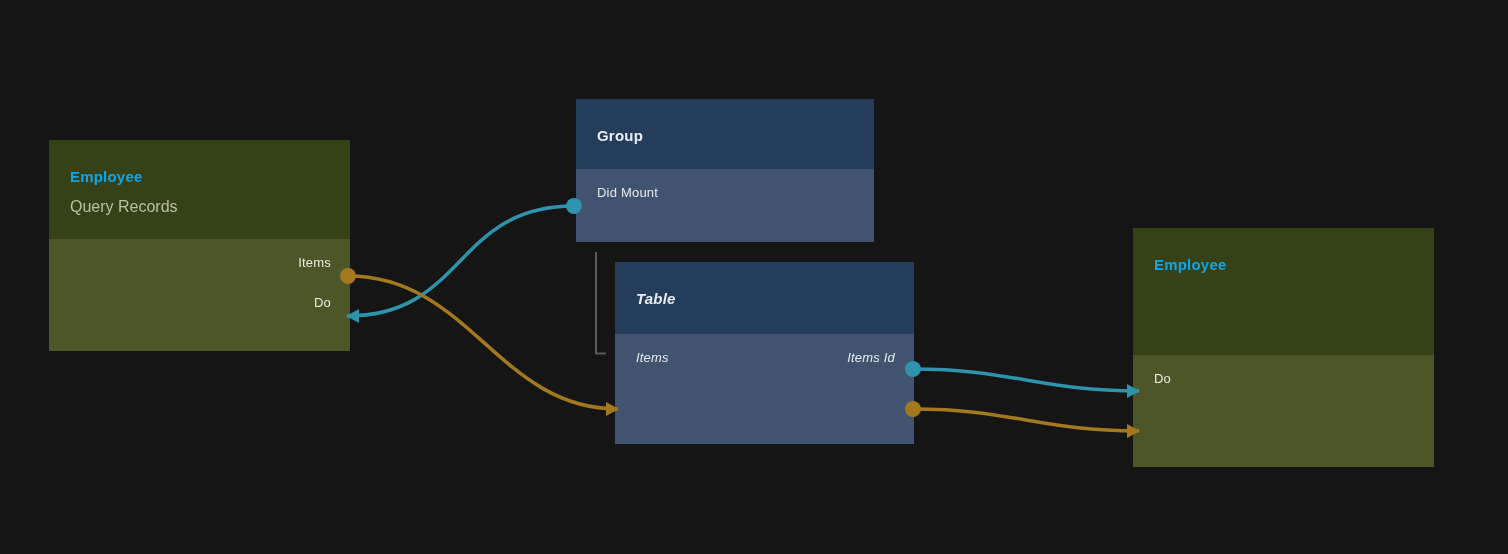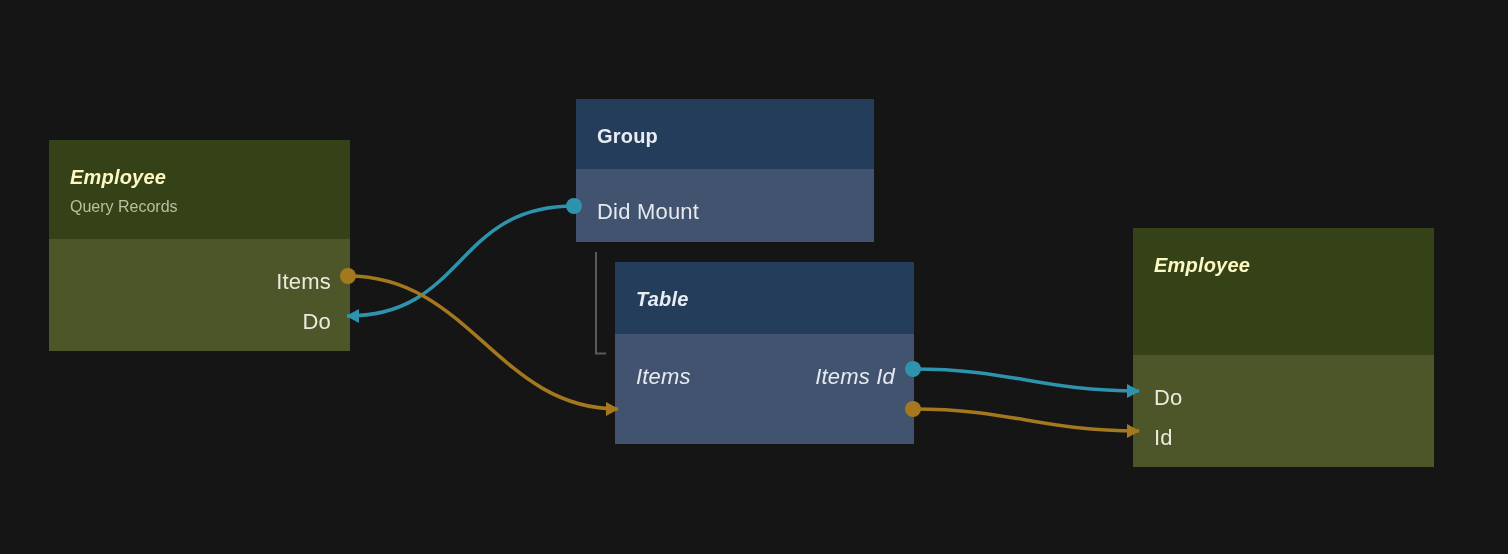--- a/index.html
+++ b/index.html
@@ -21,56 +21,56 @@
     flex-direction: column;
     border-radius: 1px;
     cursor: move;
   }
   .node .header {
     box-sizing: border-box;
     padding: 22px 21px 0 21px;
     flex: 0 0 auto;
   }
   .node .title {
-    font-size: 20px;
+    font-size: 15px;
     font-weight: 600;
     line-height: 30px;
     letter-spacing: 0.2px;
     white-space: nowrap;
   }
   .node .subtitle {
     font-size: 16px;
     font-weight: 400;
     line-height: 29px;
     max-width: 185px;
   }
   .node .body {
     flex: 1 1 auto;
     padding-top: 16px;
     box-sizing: border-box;
   }
   .port-row {
     height: 40px;
     display: flex;
-    align-items: flex-end;
+    align-items: flex-start;
     box-sizing: border-box;
     padding-left: 21px;
     padding-right: 19px;
-    font-size: 22px;
+    font-size: 13px;
     letter-spacing: 0.2px;
   }
   .port-row.right { justify-content: flex-end; }
   .port-row.left  { justify-content: flex-start; }
   .port-row.split { justify-content: space-between; }
   .port-label { cursor: crosshair; }
 
   
   .node.green .header { background: var(--green_header, #354117); }
   .node.green .body   { background: var(--green_body, #4D5629); }
-  .node.green .title  { color: #fef9c3; font-style: italic; }
+  .node.green .title  { color: #0ea5e9; }
   .node.green .subtitle { color: #B7C0A0; }
   .node.green .port-row { color: #ECEADC; }
 
   
   .node.blue .header { background: var(--blue_header, #233D5A); }
   .node.blue .body   { background: var(--blue_body, #41536E); }
   .node.blue .title  { color: #E9EDF3; }
   .node.blue .port-row { color: #E6EAF0; }
 
   svg.wire-layer {
@@ -126,23 +126,20 @@
   </div>
 
   <div class="node green" style="left:1133px; top:228px; width:301px; height:239px;">
     <div class="header" style="height:127px;">
       <div class="title">Employee</div>
     </div>
     <div class="body">
       <div class="port-row left">
         <span class="port-label">Do</span>
       </div>
-      <div class="port-row left">
-        <span class="port-label">Id</span>
-      </div>
     </div>
   </div>
 
   <svg class="wire-layer" width="1508" height="554" viewBox="0 0 1508 554">
     <defs>
       <marker id="arrow-signal" markerUnits="userSpaceOnUse" markerWidth="16" markerHeight="15" refX="12" refY="7" orient="auto">
         <path d="M0,0 L13,7 L0,14 Z" fill="#2E93AD"></path>
       </marker>
       <marker id="arrow-data" markerUnits="userSpaceOnUse" markerWidth="16" markerHeight="15" refX="12" refY="7" orient="auto">
         <path d="M0,0 L13,7 L0,14 Z" fill="#A3781E"></path>

